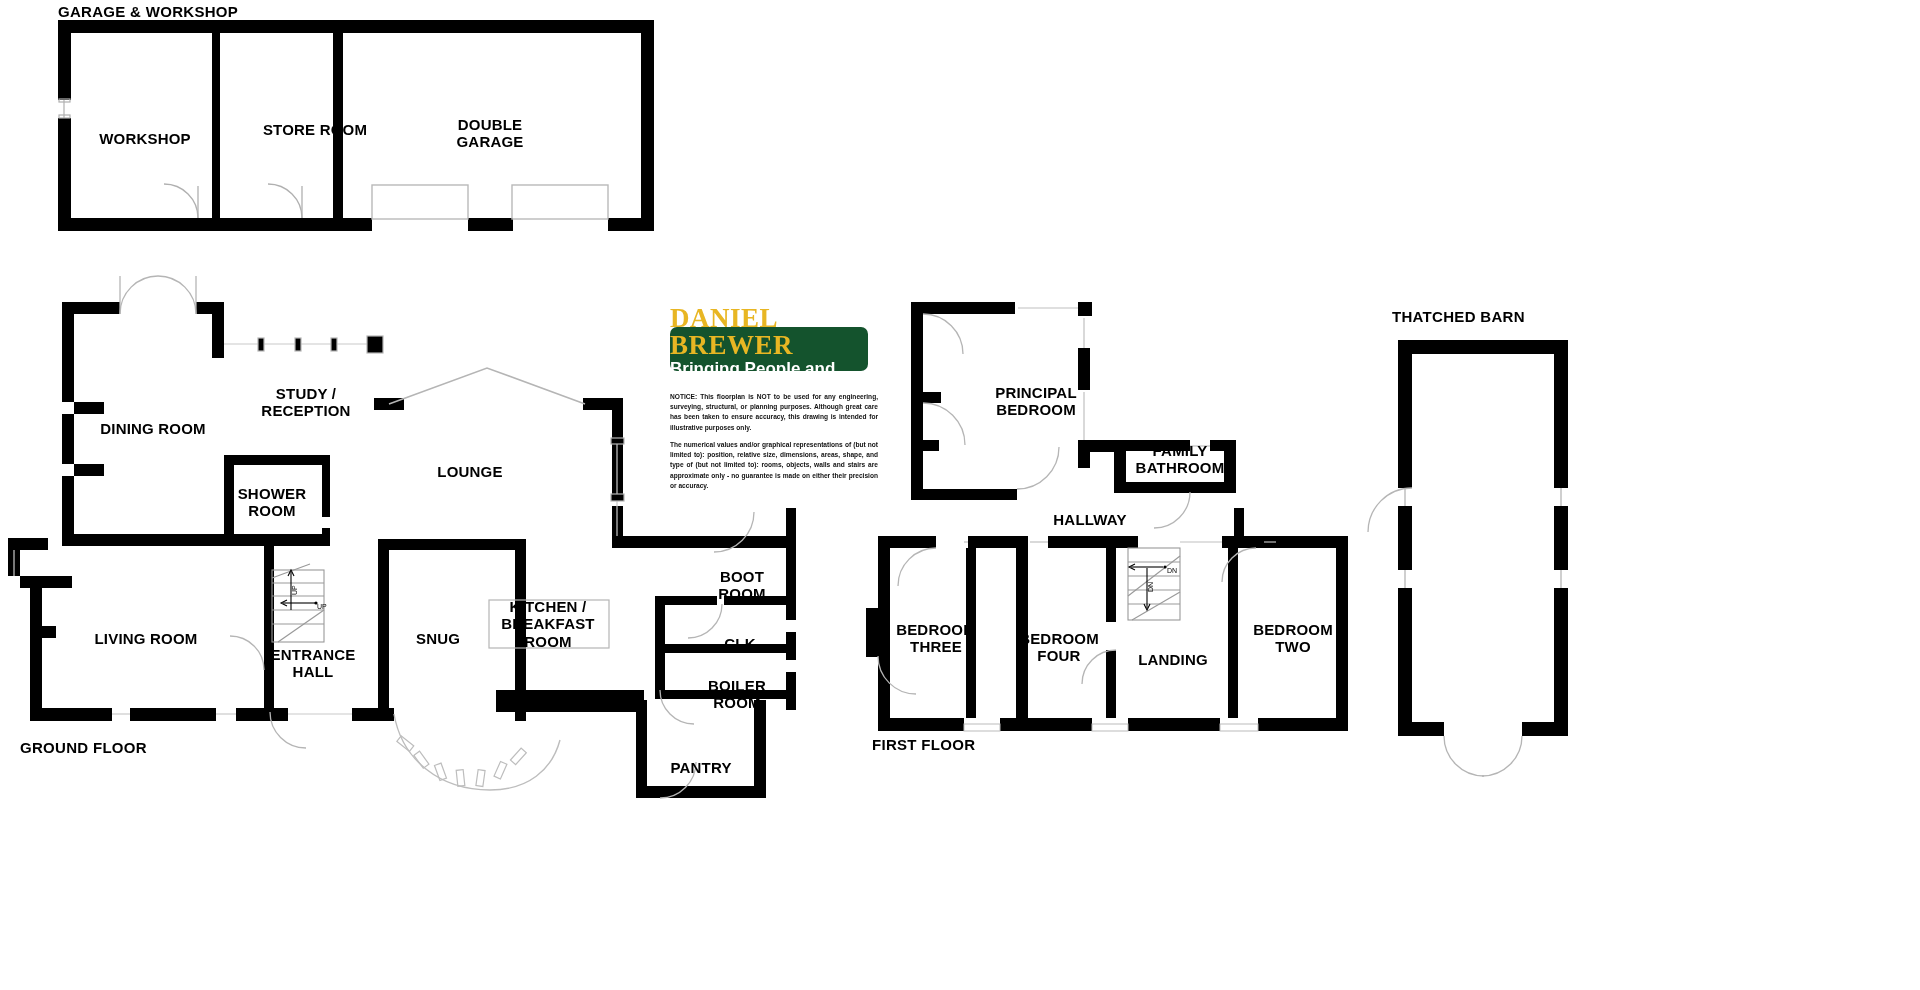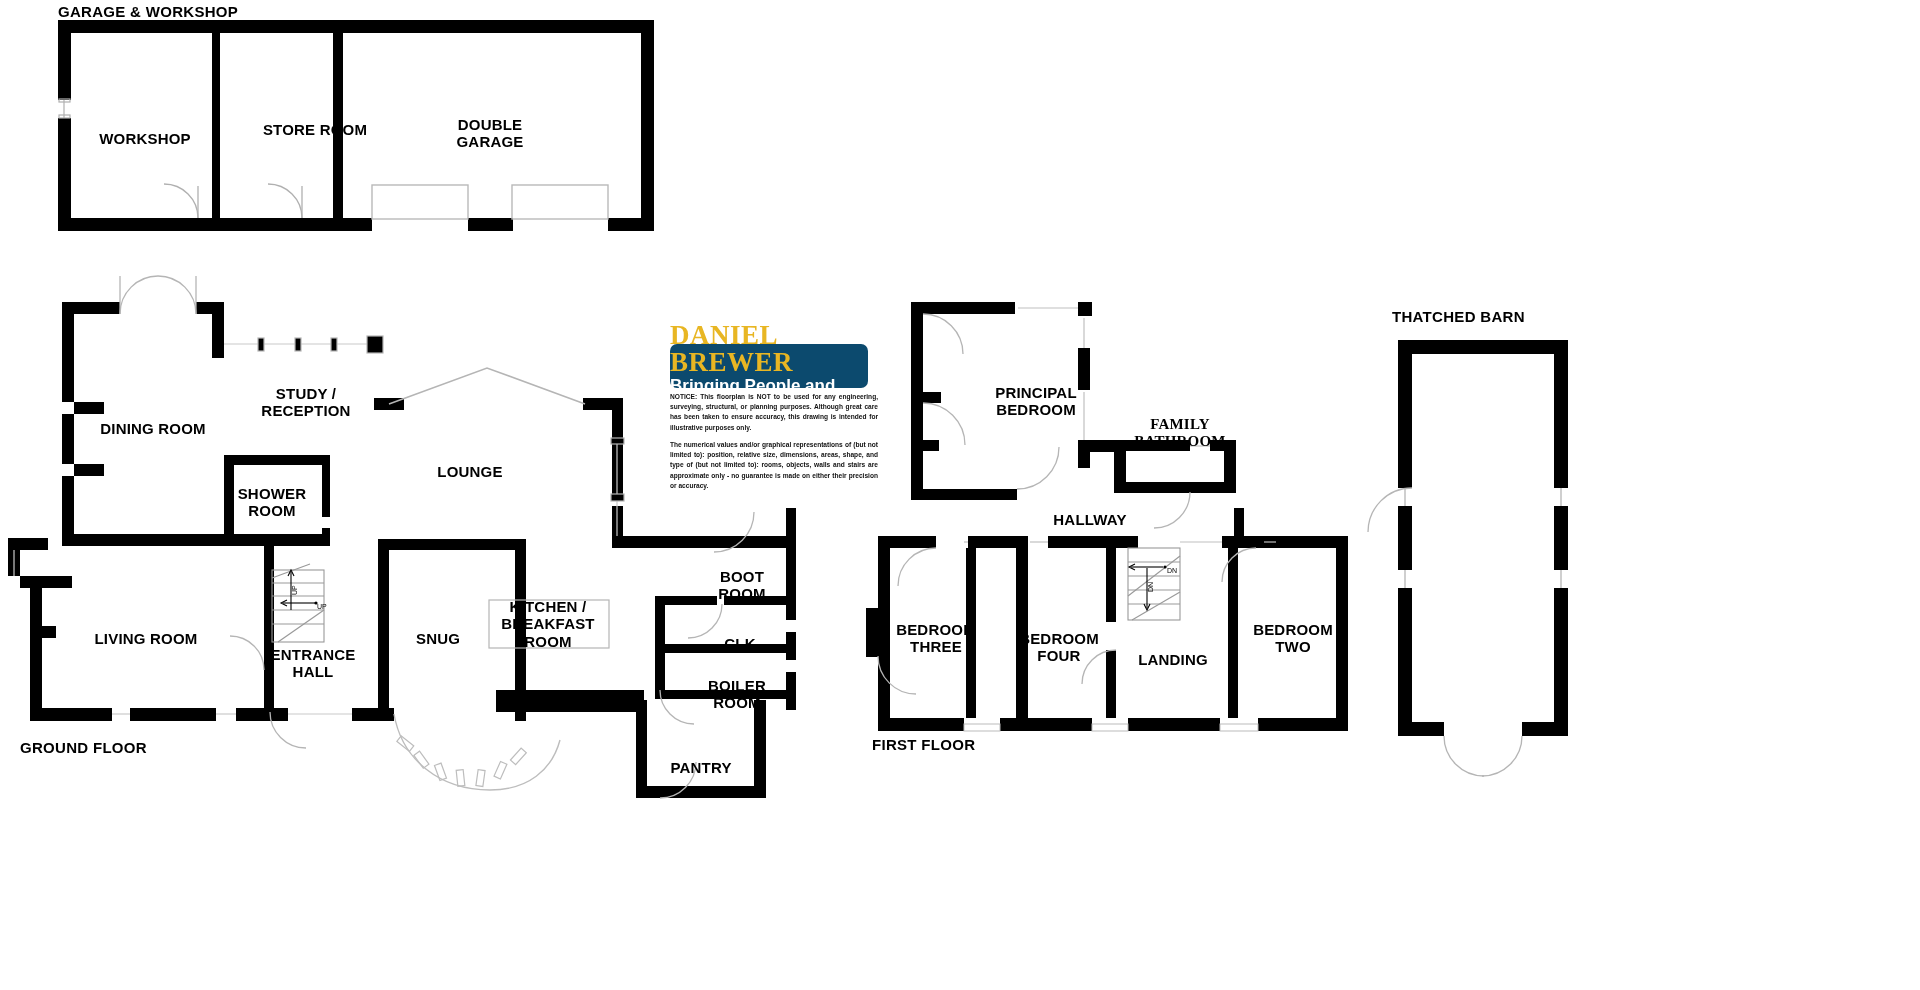--- a/index.html
+++ b/index.html
@@ -111,21 +111,21 @@
 <body>
 
 <div id="plan">
 
   <div class="floor-title" style="left:58px; top:3px;">GARAGE &amp; WORKSHOP</div>
   <div class="floor-title" style="left:20px; top:739px;">GROUND FLOOR</div>
   <div class="floor-title" style="left:872px; top:736px;">FIRST FLOOR</div>
   <div class="floor-title" style="left:1392px; top:308px;">THATCHED BARN</div>
 
 
-  <div class="logo-card" id="logoCard" style="left:670px; top:344px; width:198px; height:44px; background:#0c4a6e;">
+  <div class="logo-card" id="logoCard" style="left:670px; top:327px; width:198px; height:44px; background:#14532d;">
     <div class="logo-name" id="logoName" style="color:#E8B623;">DANIEL BREWER</div>
     <div class="logo-tag" id="logoTag" style="color:#FFFFFF;">Bringing People and Property Together</div>
   </div>
 
   <div class="notice-block" style="left:670px; top:392px;">
     <p>NOTICE: This floorplan is NOT to be used for any engineering, surveying, structural, or planning purposes. Although great care has been taken to ensure accuracy, this drawing is intended for illustrative purposes only.</p>
     <p>The numerical values and/or graphical representations of (but not limited to): position, relative size, dimensions, areas, shape, and type of (but not limited to): rooms, objects, walls and stairs are approximate only - no guarantee is made on either their precision or accuracy.</p>
   </div>
 
   <svg class="overlay" viewBox="0 0 1920 990">
@@ -437,21 +437,21 @@
 BREAKFAST
 ROOM</div>
       <div class="room-label" style="left: 742px; top: 585px;">BOOT
 ROOM</div>
       <div class="room-label" style="left: 740px; top: 644px;">CLK</div>
       <div class="room-label" style="left: 737px; top: 694px;">BOILER
 ROOM</div>
       <div class="room-label" style="left: 701px; top: 768px;">PANTRY</div>
       <div class="room-label" style="left: 1036px; top: 401px;">PRINCIPAL
 BEDROOM</div>
-      <div class="room-label" style="left: 1180px; top: 433px; font-family: Liberation Serif, serif;">FAMILY
+      <div class="room-label" style="left: 1180px; top: 459px;">FAMILY
 BATHROOM</div>
       <div class="room-label" style="left: 1090px; top: 520px;">HALLWAY</div>
       <div class="room-label" style="left: 936px; top: 638px;">BEDROOM
 THREE</div>
       <div class="room-label" style="left: 1059px; top: 647px;">BEDROOM
 FOUR</div>
       <div class="room-label" style="left: 1173px; top: 660px;">LANDING</div>
       <div class="room-label" style="left: 1293px; top: 638px;">BEDROOM
 TWO</div>
       <div class="tiny-label rot" style="left: 291px; top: 595px;">UP</div>

